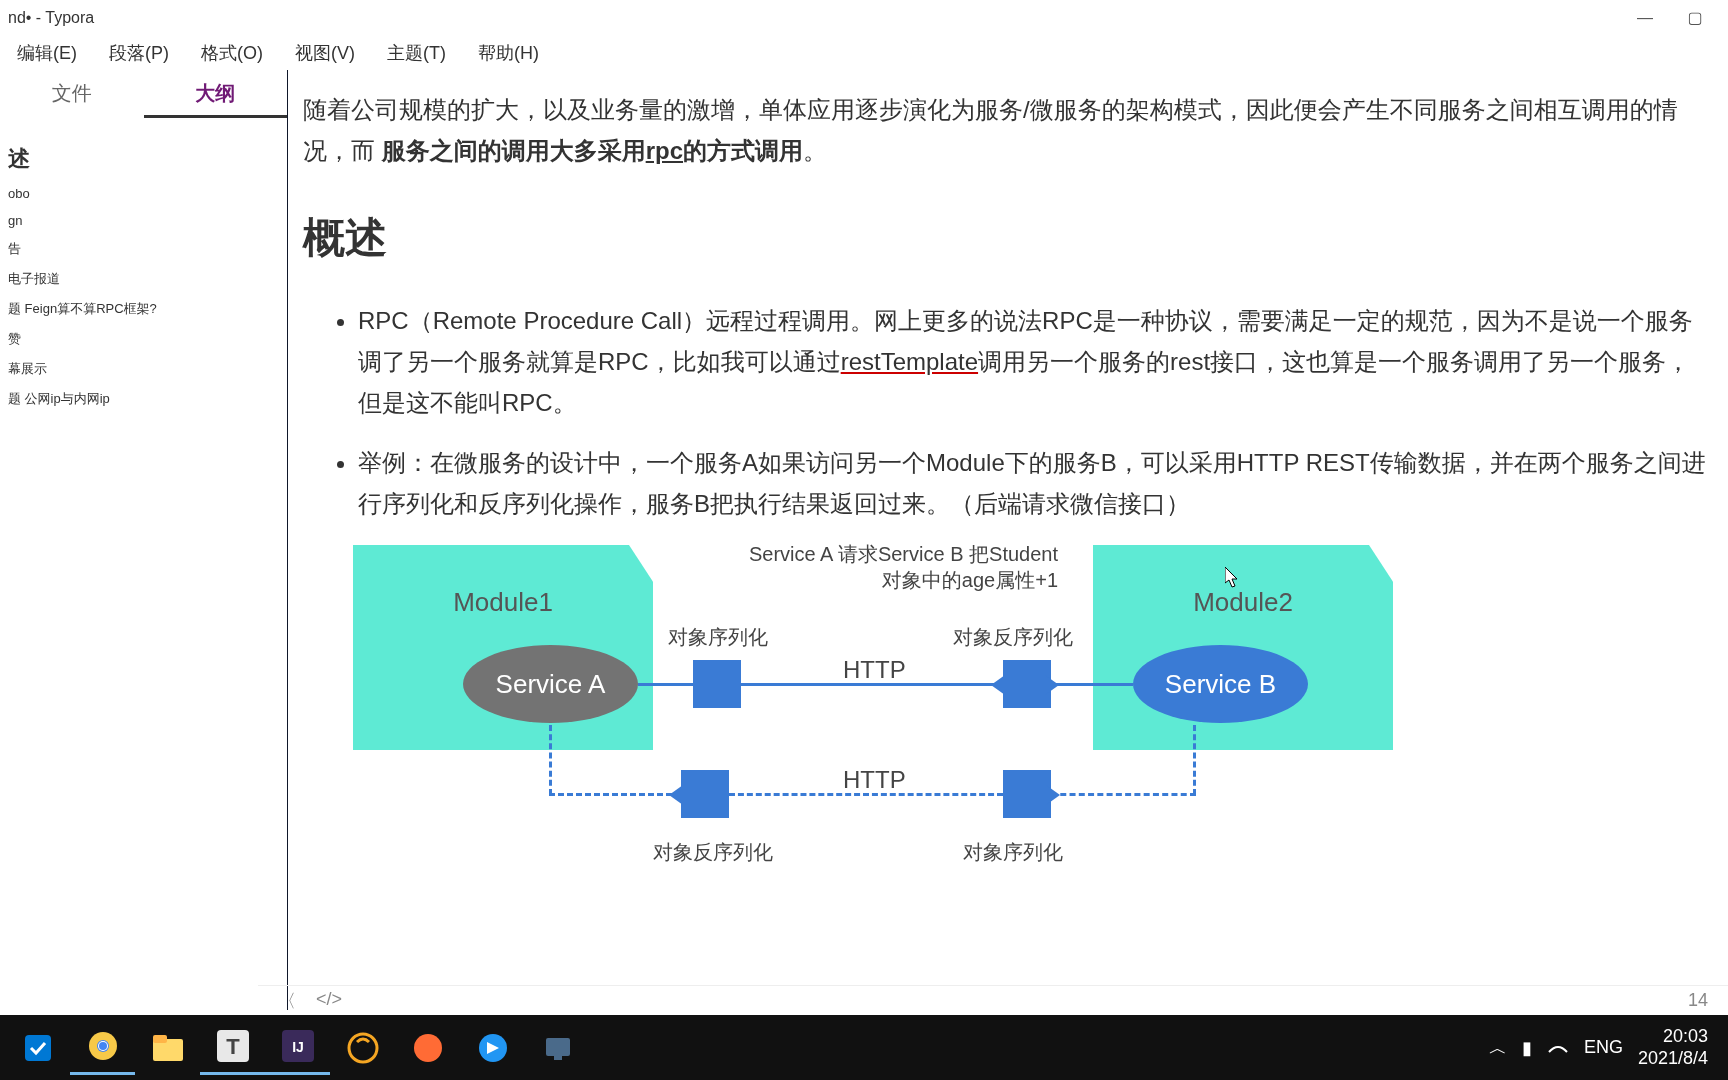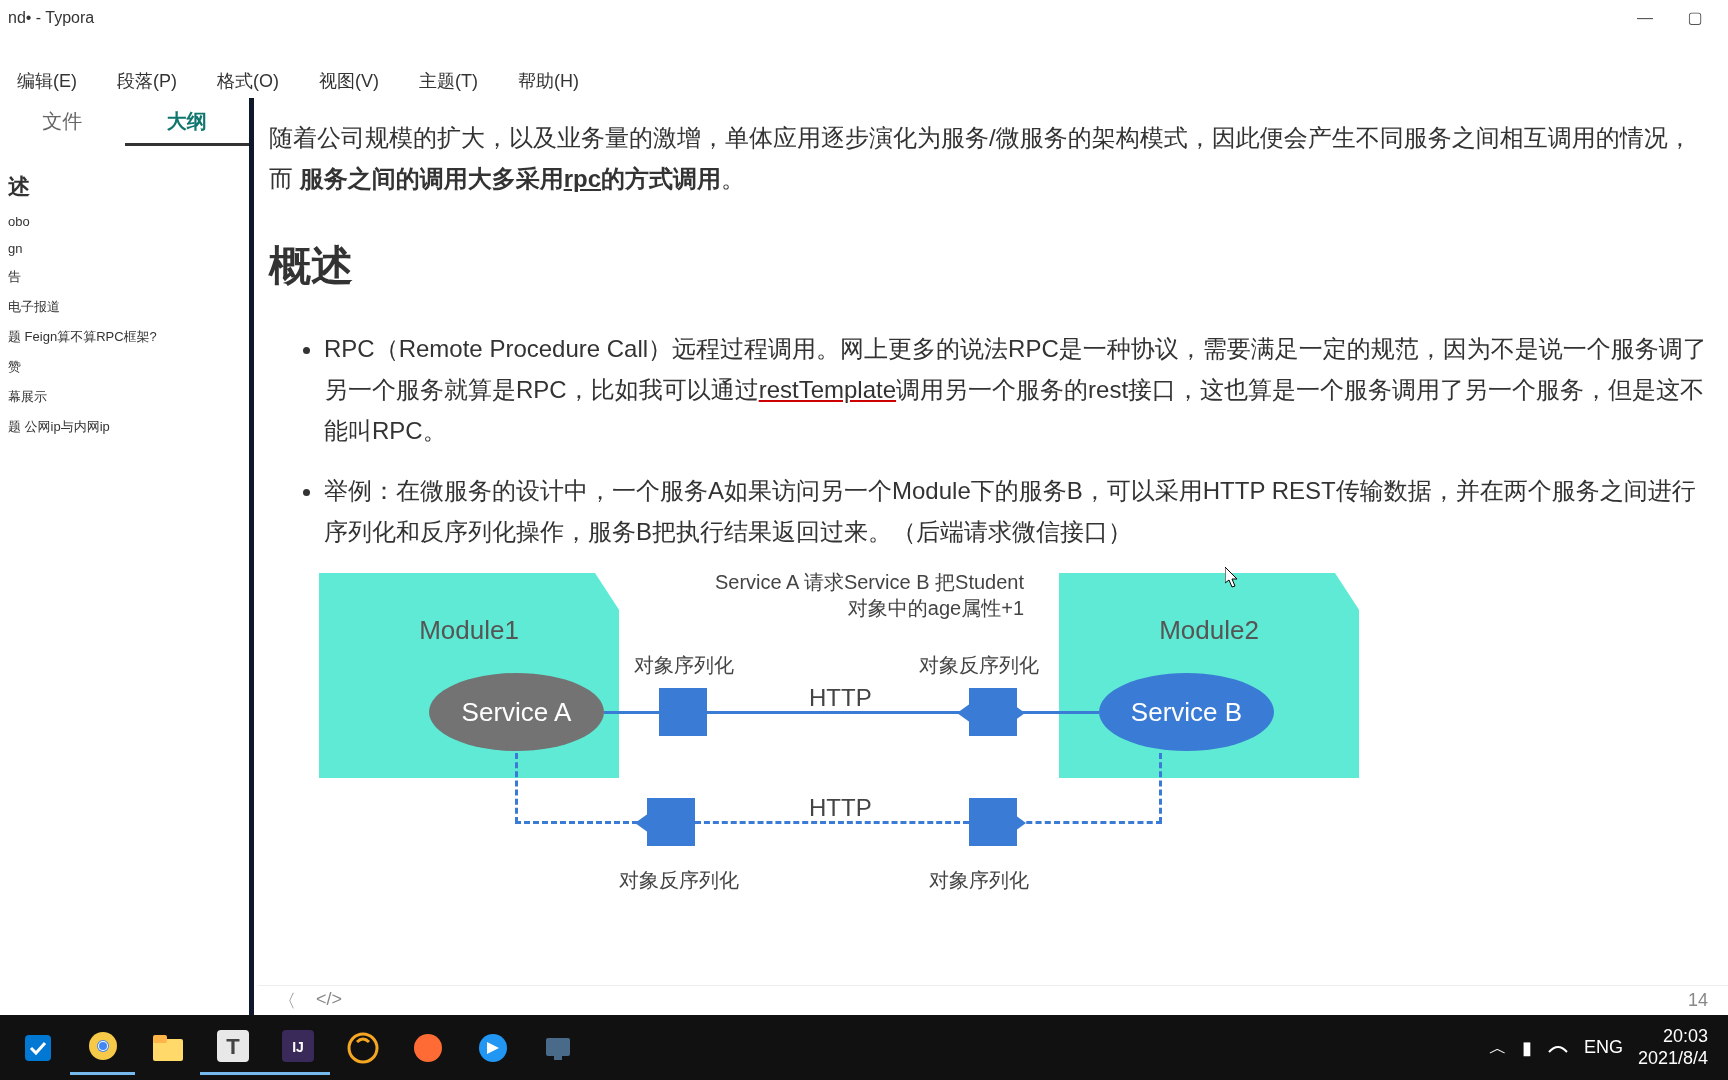--- a/index.html
+++ b/index.html
@@ -3,29 +3,29 @@
 <meta charset="utf-8">
 <style>
 * { margin: 0; padding: 0; box-sizing: border-box; }
 body { font-family: "Microsoft YaHei", sans-serif; width: 1728px; height: 1080px; overflow: hidden; background: #fff; position: relative; }
 
 .titlebar { height: 35px; display: flex; align-items: center; padding: 0 8px; font-size: 16px; color: #333; }
 .titlebar-text { flex: 1; }
 .window-controls { display: flex; gap: 30px; padding-right: 15px; }
 .window-btn { width: 20px; height: 20px; display: flex; align-items: center; justify-content: center; color: #555; font-size: 16px; }
 
-.menubar { height: 35px; display: flex; align-items: center; padding: 0 5px; font-size: 18px; color: #333; gap: 16px; margin-top: 28px; }
+.menubar { height: 35px; display: flex; align-items: center; padding: 0 5px; font-size: 18px; color: #333; gap: 8px; }
 .menu-item { padding: 4px 12px; }
 
 .main-area { display: flex; height: 940px; }
 
-.sidebar { width: 254px; border-right: 5px solid #0f172a; display: flex; flex-direction: column; }
+.sidebar { width: 288px; border-right: 1px solid #0f172a; display: flex; flex-direction: column; }
 .sidebar-tabs { display: flex; height: 48px; }
 .sidebar-tab { flex: 1; text-align: center; padding: 10px 0; font-size: 20px; color: #666; }
-.sidebar-tab.active { font-weight: bold; color: #0f766e; border-bottom: 3px solid #333; }
+.sidebar-tab.active { font-weight: bold; color: #701a75; border-bottom: 3px solid #333; }
 .sidebar-content { flex: 1; padding: 20px 0 0 0; overflow: hidden; }
 .outline-item { padding: 6px 8px; font-size: 13px; color: #333; white-space: nowrap; text-overflow: clip; overflow: hidden; }
 .outline-item.heading { font-weight: bold; font-size: 22px; }
 
 .editor { flex: 1; padding: 0 15px; overflow: hidden; position: relative; }
 .content { padding: 20px 0; font-size: 24px; line-height: 1.7; color: #333; }
 .content p { margin-bottom: 22px; }
 .content .bold { font-weight: bold; }
 .content .link { text-decoration: underline; }
 .content h1 { font-size: 42px; font-weight: bold; margin: 30px 0 28px 0; }

